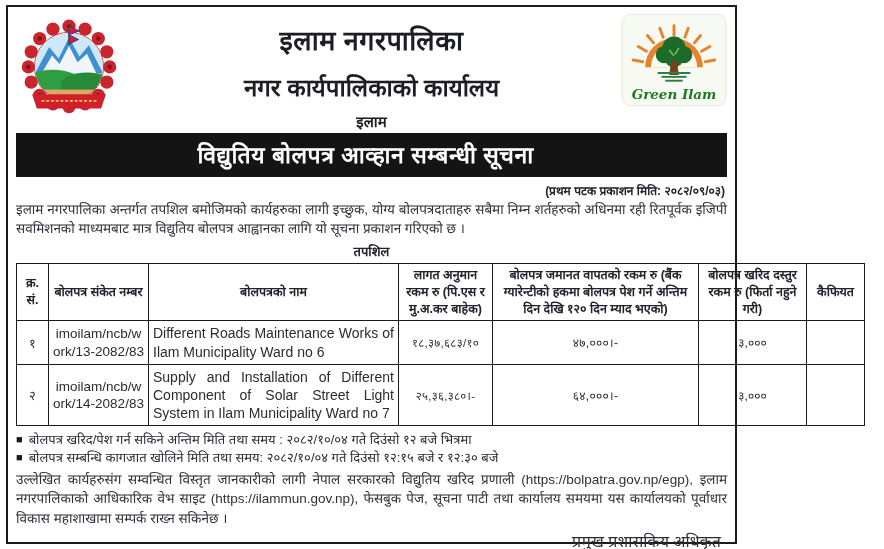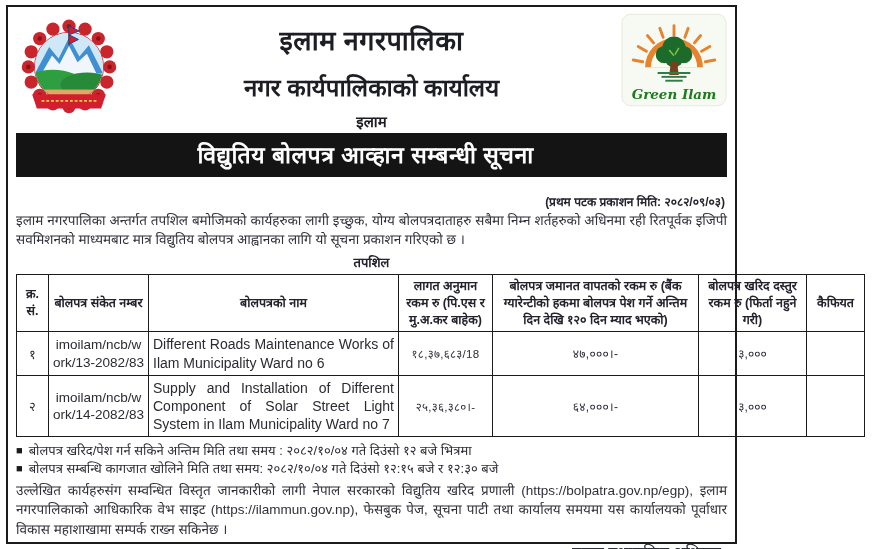--- a/index.html
+++ b/index.html
@@ -24,21 +24,21 @@
   .head-text { flex:1 1 auto; text-align:center; padding-top:8px; }
   .head-line1 { font-size:27px; font-weight:bold; color:#1d1d24; letter-spacing:.5px; }
   .head-line2 { font-size:24px; font-weight:bold; color:#1d1d24; margin-top:12px; }
   .head-line3 { font-size:15px; font-weight:bold; color:#1d1d24; margin-top:8px; }
   
   .banner {
     margin-top:4px; background:#141414; color:#ffffff;
     text-align:center; font-size:23px; font-weight:bold;
     padding:5px 12px 7px 0; letter-spacing:.5px;
   }
-  .pubdate { text-align:right; font-size:12px; font-weight:bold; color:#23232d; margin-top:16px; padding-right:2px; }
+  .pubdate { text-align:right; font-size:12px; font-weight:bold; color:#23232d; margin-top:5px; padding-right:2px; }
   .intro { font-size:13.5px; line-height:1.4; text-align:justify; margin-top:2px; color:#30303a; }
   .caption { text-align:center; font-size:13px; font-weight:bold; color:#23232d; margin-top:3px; }
   
   table.tender { border-collapse:collapse; width:100%; margin-top:3px; table-layout:fixed; }
   table.tender th, table.tender td {
     border:1.4px solid #1b1b1b; vertical-align:middle; padding:3px 4px;
   }
   table.tender th { font-size:12.5px; font-weight:bold; text-align:center; line-height:1.35; color:#23232d; }
   td.c-sn   { text-align:center; font-size:13px; }
   td.c-code { text-align:center; font-size:13.5px; word-break:break-all; line-height:1.3; color:#2b2b33; }
@@ -186,21 +186,21 @@
           <th>बोलपत्र जमानत वापतको रकम रु (बैंक ग्यारेन्टीको हकमा बोलपत्र पेश गर्ने अन्तिम दिन देखि १२० दिन म्याद भएको)</th>
           <th>बोलपत्र खरिद दस्तुर रकम रु (फिर्ता नहुने गरी)</th>
           <th>कैफियत</th>
         </tr>
       </thead>
       <tbody>
         <tr>
           <td class="c-sn">१</td>
           <td class="c-code">imoilam/ncb/work/13-2082/83</td>
           <td class="c-name">Different Roads Maintenance Works of Ilam Municipality Ward no 6</td>
-          <td class="c-est">१८,३७,६८३/18</td>
+          <td class="c-est">१८,३७,६८३/१०</td>
           <td class="c-dep">४७,०००।-</td>
           <td class="c-fee">३,०००</td>
           <td class="c-rem"></td>
         </tr>
         <tr>
           <td class="c-sn">२</td>
           <td class="c-code">imoilam/ncb/work/14-2082/83</td>
           <td class="c-name">Supply and Installation of Different Component of Solar Street Light System in Ilam Municipality Ward no 7</td>
           <td class="c-est">२५,३६,३८०।-</td>
           <td class="c-dep">६४,०००।-</td>

